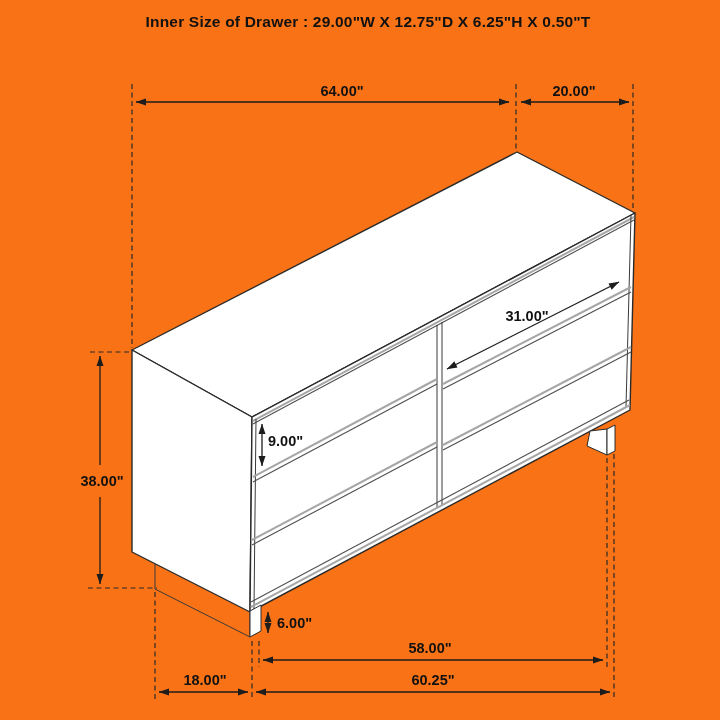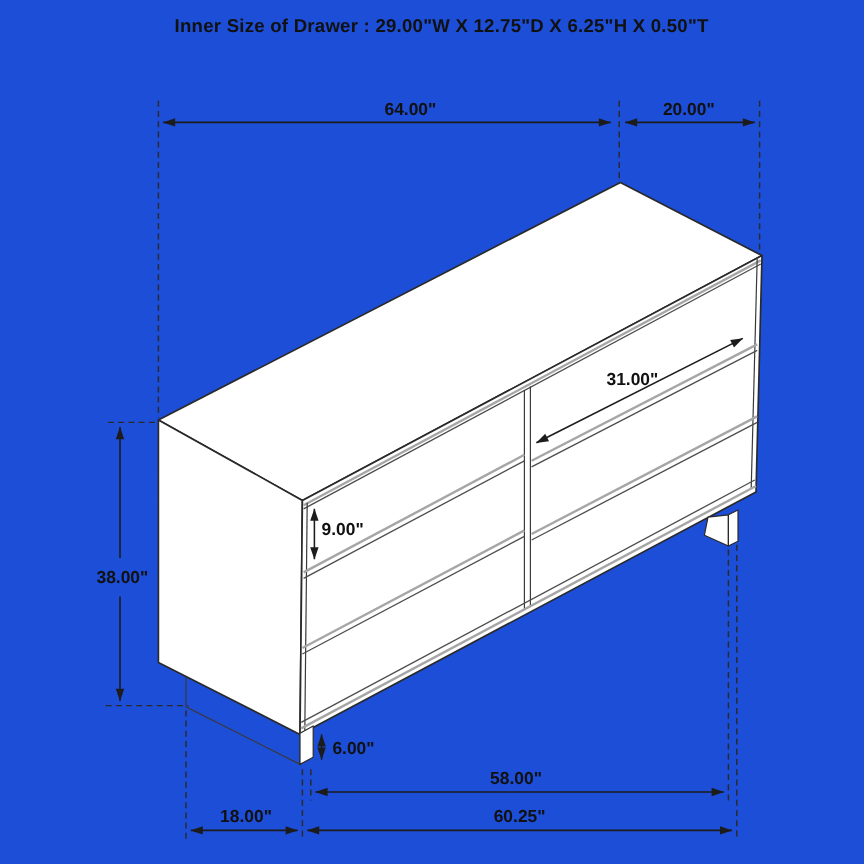--- a/index.html
+++ b/index.html
@@ -7,21 +7,21 @@
     padding: 0;
     background: #ffffff;
     width: 720px;
     height: 720px;
     overflow: hidden;
   }
   .stage {
     position: relative;
     width: 720px;
     height: 720px;
-    background: #1d4ed8;
+    background: #f97316;
     text-align: right;
   }
   svg {
     display: block;
   }
   text {
     font-family: "Liberation Sans", "DejaVu Sans", sans-serif;
     font-weight: bold;
     fill: #111111;
     font-size: 14.5px;

